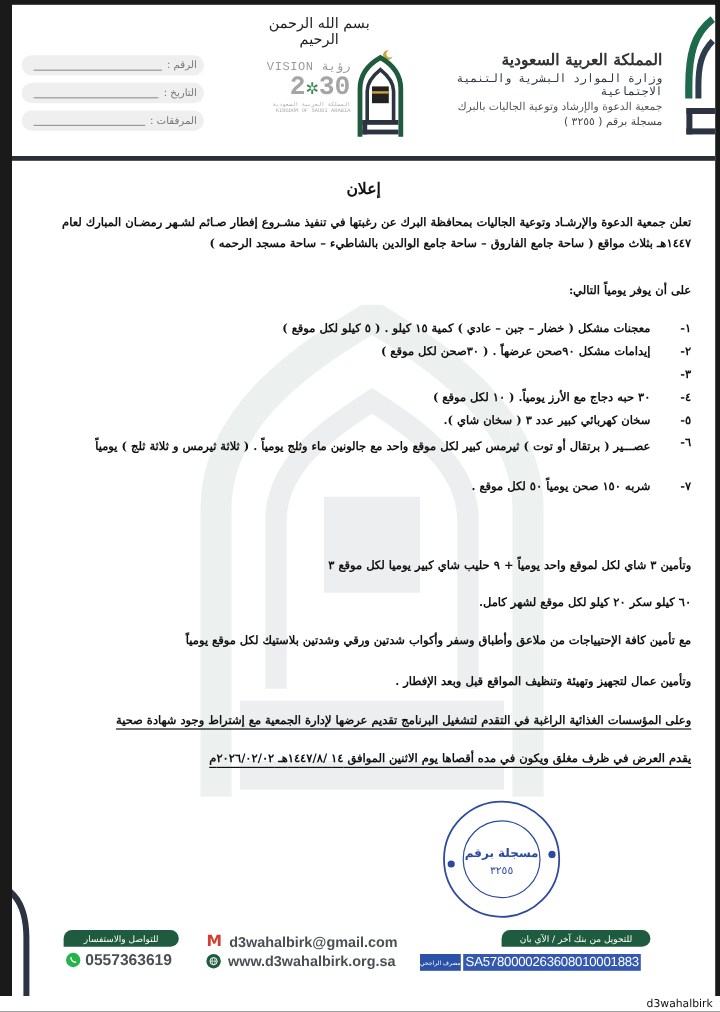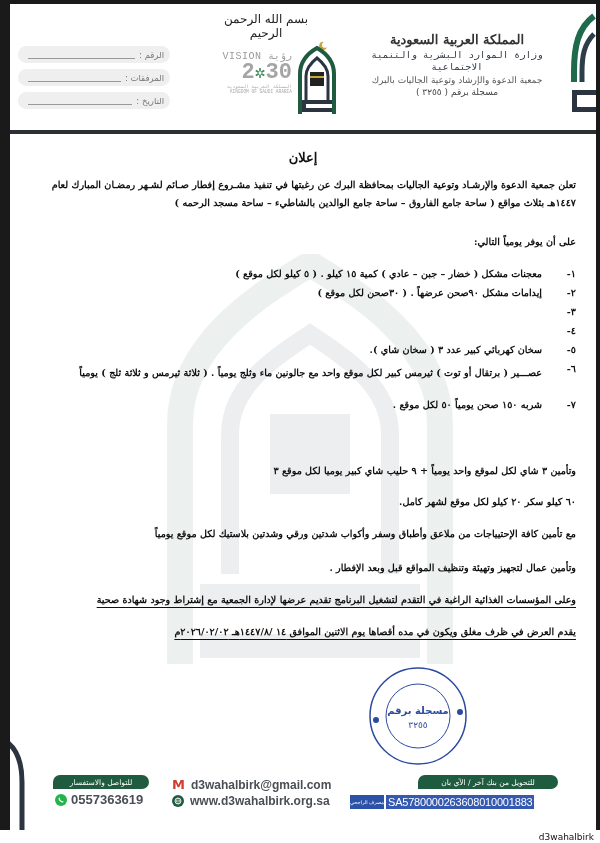--- a/index.html
+++ b/index.html
@@ -4,21 +4,21 @@
 <style>
   html, body { margin:0; padding:0; }
   body { width:600px; height:843px; background:#1a1a1a; position:relative; overflow:hidden; font-family:"DejaVu Serif", serif; }
   .page { position:absolute; left:10px; top:4px; width:586px; height:826px; background:#fff; overflow:hidden; }
   .bottom-band { position:absolute; left:0; top:830px; width:600px; height:13px; background:#fff; }
   .wm-text { position:absolute; right:6px; bottom:1px; font-family:"DejaVu Sans", sans-serif; font-size:9px; color:#111; text-shadow:0 0 1px #fff; }
 
   
   .basmala { position:absolute; left:196px; top:8px; width:120px; text-align:center; font-size:12px; color:#222; font-family:"DejaVu Serif", serif; direction:rtl; }
   .right-arch { position:absolute; right:0; top:8px; width:28px; height:104px; }
-  .org-block { position:absolute; right:44px; top:28px; width:190px; text-align:center; direction:rtl; color:#2f3a44; }
+  .org-block { position:absolute; right:44px; top:38px; width:190px; direction:rtl; color:#2f3a44; }
   .org-kingdom { font-size:13px; font-weight:bold; font-family:"DejaVu Serif", serif; color:#333; }
   .org-ministry { font-size:9.5px; font-family:Liberation Mono, monospace; color:#2b3440; margin-top:2px; }
   .org-assoc { font-size:9px; font-family:"DejaVu Serif", serif; color:#555; margin-top:2px; letter-spacing:-0.3px; }
   .org-reg { font-size:9px; font-family:"DejaVu Sans", sans-serif; color:#444; margin-top:2px; }
   .birk-logo { position:absolute; left:284px; top:36px; width:46px; height:78px; }
   .vision { position:absolute; left:198px; top:46px; width:84px; height:60px; text-align:right; color:#9a9a9a; font-family:Liberation Mono, monospace; }
   .vision-top { font-size:10px; letter-spacing:0.5px; }
   .vision-year { font-size:22px; font-weight:bold; color:#a5a5a5; line-height:22px; }
   .vision-year .star { color:#3f8a5a; font-size:18px; }
   .vision-sub { font-size:4.5px; color:#aaa; }
@@ -92,25 +92,25 @@
     <div class="vision-year"><span>2</span><span class="star">✲</span><span>30</span></div>
     <div class="vision-sub">المملكة العربية السعودية KINGDOM OF SAUDI ARABIA</div>
   </div>
 
   <div class="ref-fields">
     <div class="ref-field">
         <span>الرقم :</span>
         <span class="dots"></span>
       </div>
     <div class="ref-field">
-        <span>المرفقات :</span>
+        <span>التاريخ :</span>
         <span class="dots"></span>
       </div>
     <div class="ref-field">
-        <span>التاريخ :</span>
+        <span>المرفقات :</span>
         <span class="dots"></span>
       </div>
   </div>
 
   <div class="header-rule"></div>
 
   <svg class="watermark" viewBox="0 0 300 420">
     <path d="M20 410 L20 170 C20 90, 100 40, 150 10 C200 40, 280 90, 280 170 L280 410" stroke="#1f5b3e" stroke-width="26" fill="none"></path>
     <path d="M70 320 L70 180 C70 130, 120 100, 150 80 C180 100, 230 130, 230 180 L230 320" stroke="#2b3440" stroke-width="18" fill="none"></path>
     <rect x="110" y="160" width="80" height="80" fill="#2b3440"></rect>
@@ -131,20 +131,21 @@
         </div>
       <div class="item">
           <span class="num">٢-</span>
           <span class="txt">إيدامات مشكل ٩٠صحن عرضهاً . ( ٣٠صحن لكل موقع )</span>
         </div>
       <div class="item">
           <span class="num">٣-</span>
         </div>
       <div class="item">
           <span class="num">٤-</span>
+          <span class="txt">٣٠ حبه دجاج مع الأرز يومياً. ( ١٠ لكل موقع )</span>
         </div>
       <div class="item">
           <span class="num">٥-</span>
           <span class="txt">سخان كهربائي كبير عدد ٣ ( سخان شاي ).</span>
         </div>
       <div class="item tall">
           <span class="num">٦-</span>
           <span class="txt">عصـــير ( برتقال أو توت ) ثيرمس كبير لكل موقع واحد مع جالونين ماء وثلج يومياً . ( ثلاثة ثيرمس و ثلاثة ثلج ) يومياً</span>
         </div>
       <div class="item">
@@ -194,21 +195,21 @@
     <span class="icon-circle" style="background:#1f5b3e; margin-right:6px;">
         <svg width="8" height="8" viewBox="0 0 8 8">
           <circle cx="4" cy="4" r="3" fill="none" stroke="#fff" stroke-width="0.8"></circle>
           <line x1="1" y1="4" x2="7" y2="4" stroke="#fff" stroke-width="0.6"></line>
           <ellipse cx="4" cy="4" rx="1.3" ry="3" fill="none" stroke="#fff" stroke-width="0.6"></ellipse>
         </svg>
       </span>
     <span>www.d3wahalbirk.org.sa</span>
   </div>
 
-  <div class="pill" style="left:408px; top:771px; width:140px;">للتحويل من بنك آخر / الآي بان</div>
+  <div class="pill" style="left:408px; top:771px; width:124px;">للتحويل من بنك آخر / الآي بان</div>
 
   <div class="iban">
     <span class="iban-logo">مصرف الراجحي</span>
     <span class="iban-num">SA5780000263608010001883</span>
   </div>
 </div>
 
 <div class="bottom-band">
   <div class="wm-text">d3wahalbirk</div>
 </div>

